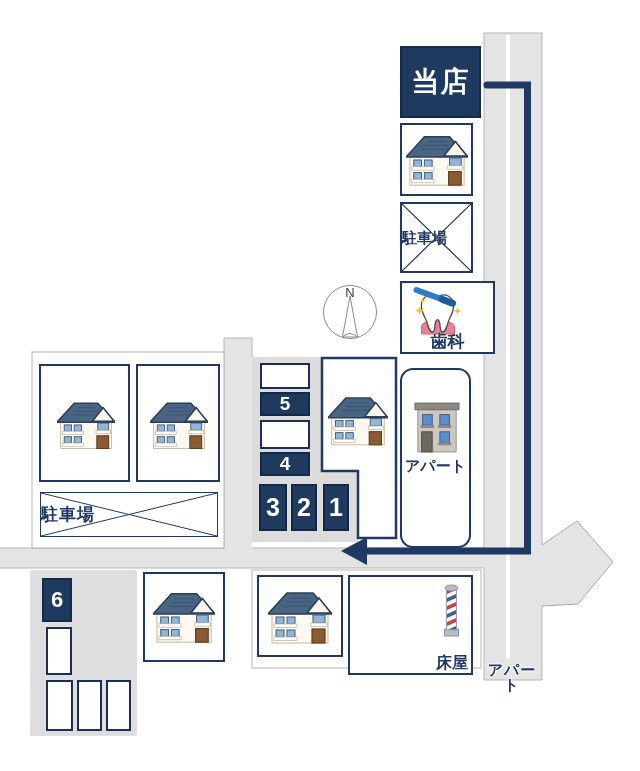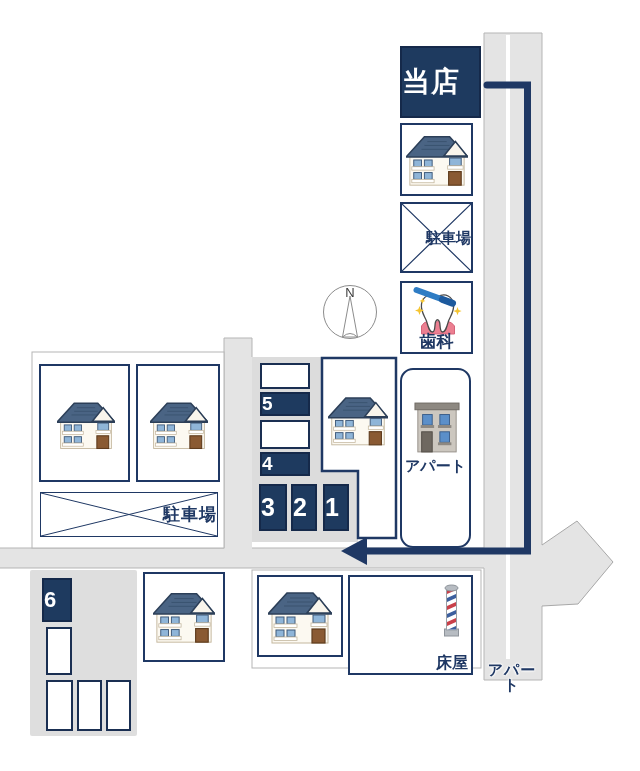--- a/index.html
+++ b/index.html
@@ -2,24 +2,24 @@
 <html><head>
 <meta charset="utf-8">
 <style>
   html,body{margin:0;padding:0;background:#fff;}
   .map{position:relative;width:640px;height:771px;background:#ffffff;overflow:hidden;
        font-family:"Liberation Sans","DejaVu Sans",sans-serif;}
   .layer{position:absolute;left:0;top:0;width:640px;height:771px;}
   .abs{position:absolute;box-sizing:border-box;}
   .plot{background:#fff;border:2.5px solid #1f3864;}
   .navybox{background:#1e3a5f;border:2px solid #15294a;color:#fff;display:flex;
-           align-items:center;font-weight:bold;}
+           align-items:center;justify-content:center;font-weight:bold;}
   .whitebox{background:#fff;border:2px solid #1a2f52;}
   .lbl{color:#1f3864;font-weight:bold;line-height:1;}
-  .center{display:flex;align-items:center;justify-content:flex-end;}
+  .center{display:flex;align-items:center;justify-content:flex-start;}
   .xfill{position:absolute;left:0;top:0;width:100%;height:100%;}
   .icon{position:absolute;}
   .overlabel{position:relative;z-index:2;}
   .station{font-size:15px;letter-spacing:1px;
            text-shadow:0 0 2px #fff,0 0 2px #fff,0 0 3px #fff,0 0 3px #fff;}
 </style>
 </head>
 <body>
 
 <div class="map">
@@ -109,21 +109,21 @@
       </svg>
   </div>
 
   <div class="abs plot center" style="left:400px;top:202px;width:73px;height:71px;border-width:2px;">
     <svg class="xfill" viewBox="0 0 100 100" preserveAspectRatio="none">
       <path d="M0,0 L100,100 M100,0 L0,100" stroke="#1f3864" stroke-width="1.2" vector-effect="non-scaling-stroke" fill="none"></path>
     </svg>
     <span class="lbl overlabel" style="font-size:15px">駐車場</span>
   </div>
 
-  <div class="abs plot" style="left:400px;top:281px;width:73px;height:73px;">
+  <div class="abs plot" style="left:400px;top:281px;width:95px;height:73px;">
     <svg class="icon" style="left:7px;top:2px;width:57px;height:52px">
         <use href="#tooth"></use>
       </svg>
     <div class="lbl abs" style="left:0;right:0;bottom:2px;text-align:center;font-size:17px;">歯科</div>
   </div>
 
   <div class="abs plot" style="left:400px;top:368px;width:71px;height:180px;border-radius:13px;">
     <svg class="icon" style="left:12px;top:30px;width:46px;height:54px">
         <use href="#apartment"></use>
       </svg>

